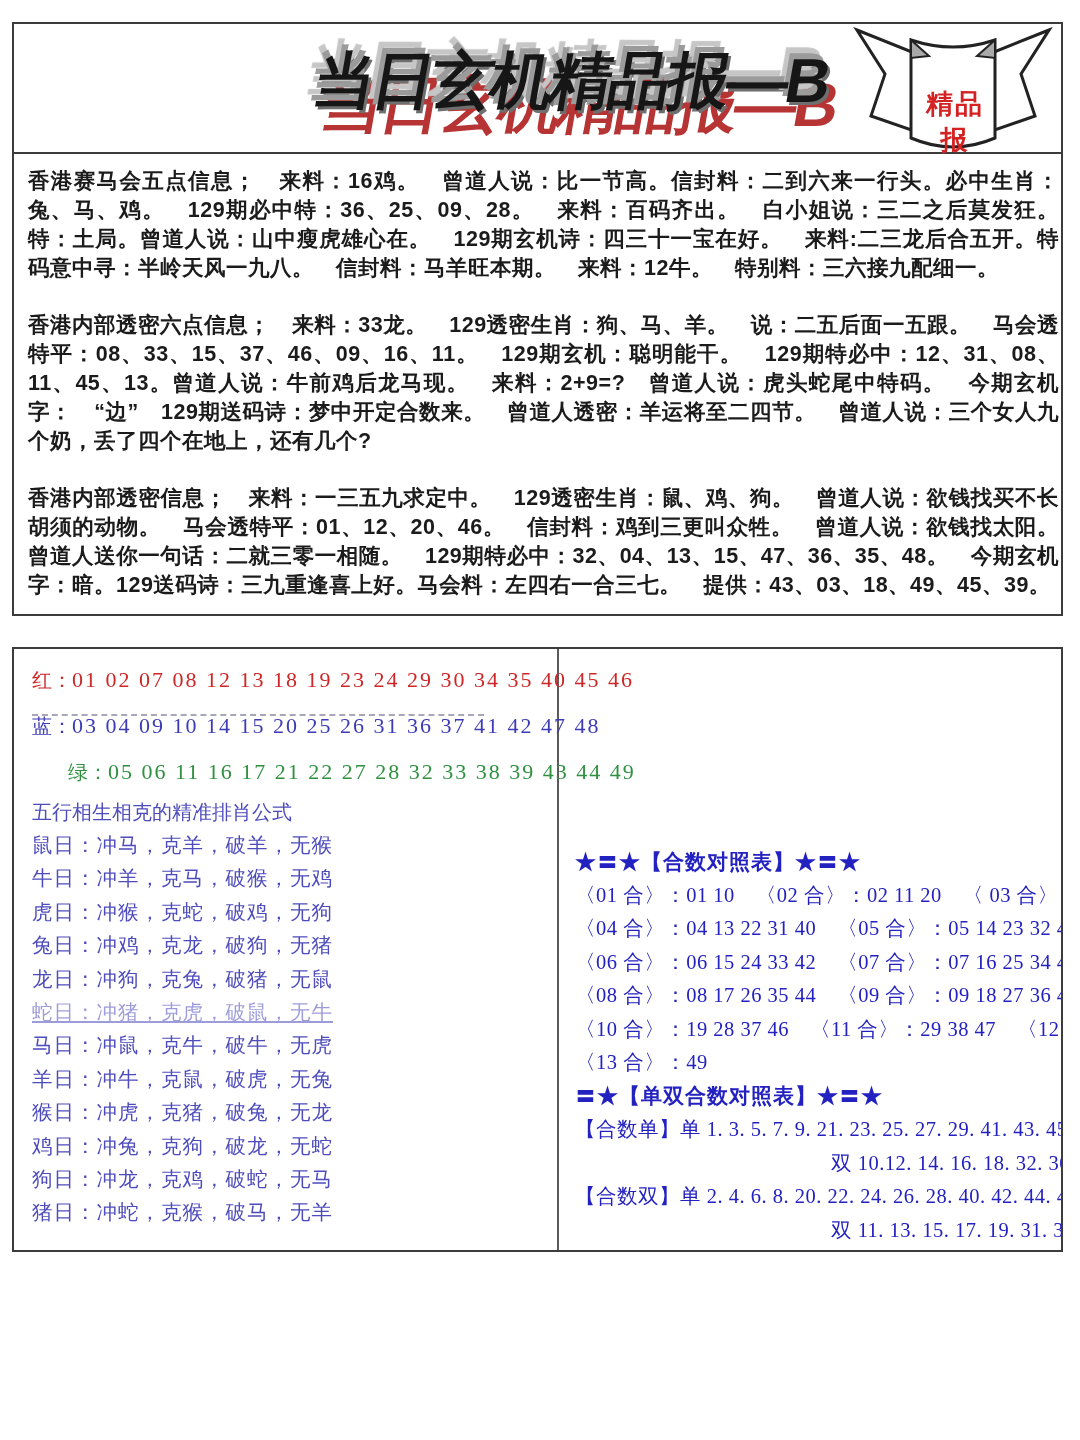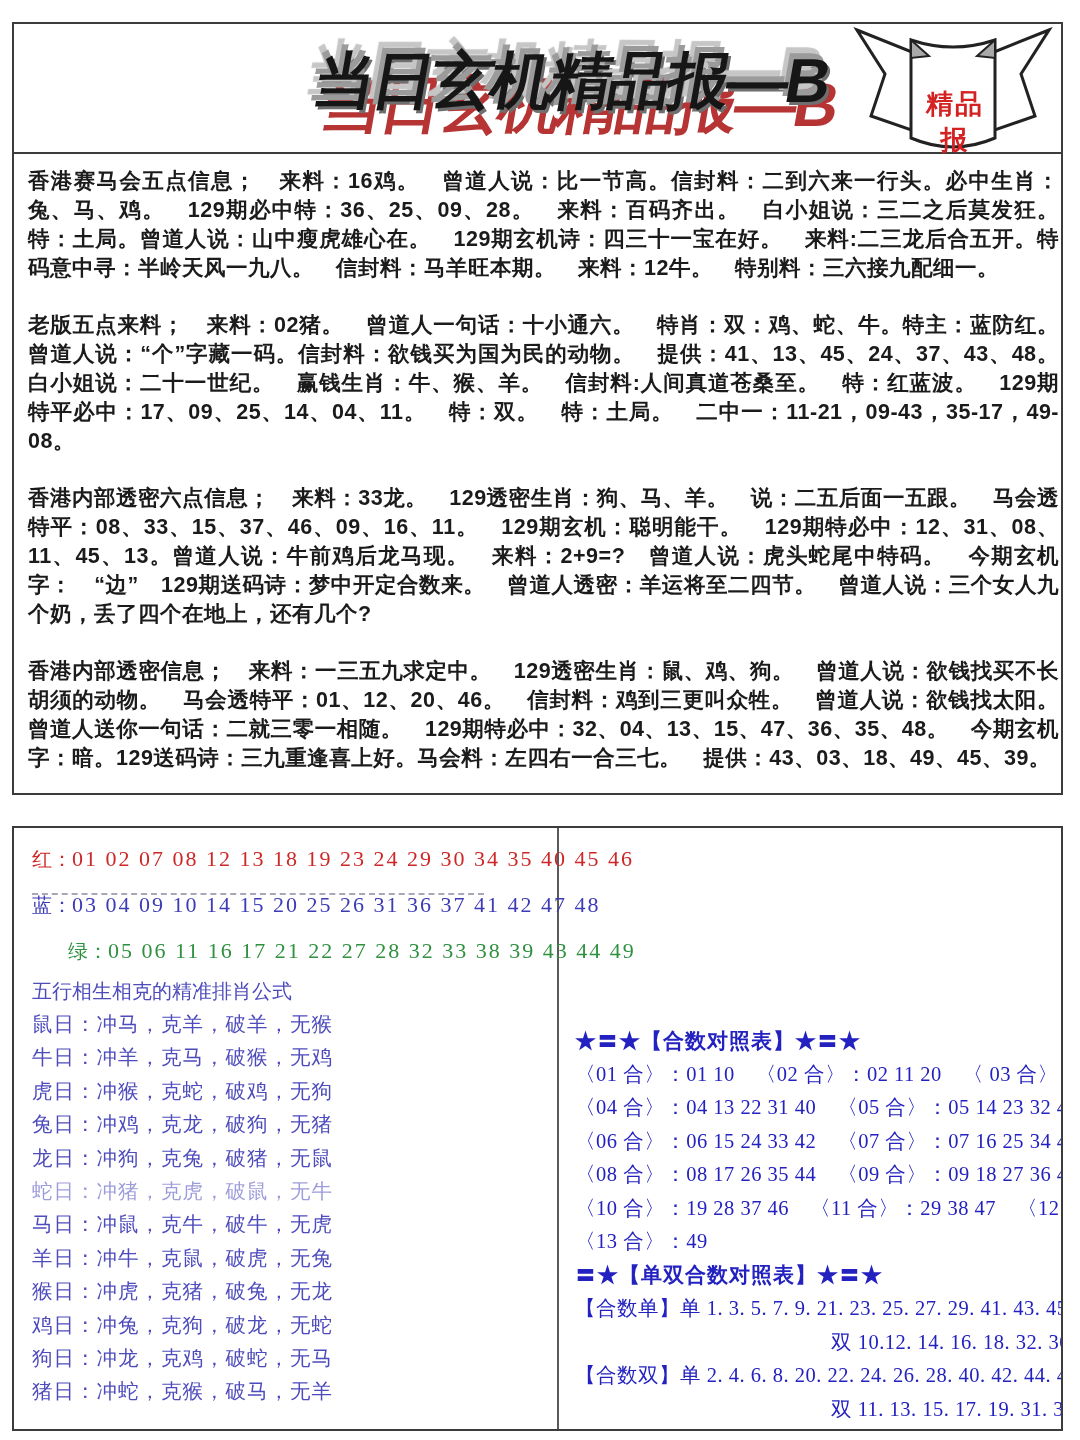--- a/index.html
+++ b/index.html
@@ -17,42 +17,42 @@
           text-shadow:-5px -6px 0 #9b9b9b,-10px -12px 1px #c6c6c6,3px 3px 0 #6f6f6f;}
   .ribbon{position:absolute;right:2px;top:-14px;width:212px;height:150px;z-index:2;}
   .ribbon svg{position:absolute;left:0;top:0;}
   .ribbon-label{position:absolute;left:66px;top:76px;width:84px;text-align:center;
                 color:#d42222;font-size:27px;font-weight:700;letter-spacing:2px;}
 
   
   .tips{padding:13px 2px 8px 14px;}
   .tip{margin:0 0 28px 0;font-size:21.5px;font-weight:700;line-height:29px;
        text-align:justify;letter-spacing:0.5px;}
-  .tip:last-child{margin-bottom:12px;}
+  .tip:last-child{margin-bottom:6px;}
 
   
   .box-b{border:2px solid #3c3c3c;background:#fff;margin-top:31px;height:601px;
          display:flex;overflow:hidden;}
   .col-left{width:543px;padding:8px 0 0 18px;box-sizing:border-box;}
   .col-right{flex:1;border-left:2px solid #5a5a5a;padding:196px 6px 0 16px;box-sizing:border-box;}
 
   .wave-title{color:#cd2727;font-size:20px;font-weight:700;line-height:33px;padding-left:10px;}
   .wave-row{font-family:"Liberation Serif",serif;font-size:22px;line-height:46px;
             letter-spacing:2px;white-space:nowrap;position:relative;}
   .wave-row .wl{font-family:"Liberation Sans",sans-serif;font-size:20px;letter-spacing:0;}
   .wave-red{color:#cd2727;}
   .wave-blue{color:#3d3bb5;}
   .wave-green{color:#2f9140;margin-left:36px;}
   .artifact-line::after{content:"";position:absolute;left:0;top:11px;width:86%;
             border-top:2px dashed rgba(60,60,100,0.45);}
 
   .zodiac-title{color:#4e4cbc;font-size:20px;font-weight:400;line-height:34px;}
   .zodiac-row{color:#4e4cbc;font-family:"Liberation Serif",serif;font-size:20.5px;
               line-height:33.4px;letter-spacing:1px;}
-  .zodiac-row.faded{opacity:0.55;filter:blur(0.7px);}
+  .zodiac-row.faded{opacity:0.55;filter:blur(0.7px);text-decoration:underline;}
 
   .hs-header{color:#2321c0;font-size:21px;font-weight:700;line-height:34px;letter-spacing:1px;}
   .hs-line{color:#2321c0;font-family:"Liberation Serif",serif;font-size:20.5px;
            line-height:33.4px;letter-spacing:0.5px;white-space:nowrap;}
   .hs-line.indent{padding-left:256px;}
 </style>
 </head>
 <body>
 
 <div class="page">
@@ -70,21 +70,20 @@
           <path d="M64,30 Q106,44 148,30 L148,128 Q106,146 64,128 Z" fill="#ffffff" stroke="#222222" stroke-width="3"></path>
           <polygon points="64,30 82,46 64,48" fill="#a9a9a9" stroke="#222222" stroke-width="2"></polygon>
           <polygon points="148,30 130,46 148,48" fill="#a9a9a9" stroke="#222222" stroke-width="2"></polygon>
         </svg>
         <span class="ribbon-label">精品报</span>
       </div>
     </div>
 
     <div class="tips">
       <p class="tip">香港赛马会五点信息；　来料：16鸡。　曾道人说：比一节高。信封料：二到六来一行头。必中生肖：兔、马、鸡。　129期必中特：36、25、09、28。　来料：百码齐出。　白小姐说：三二之后莫发狂。　特：土局。曾道人说：山中瘦虎雄心在。　129期玄机诗：四三十一宝在好。　来料:二三龙后合五开。特码意中寻：半岭天风一九八。　信封料：马羊旺本期。　来料：12牛。　特别料：三六接九配细一。</p>
-      <p class="tip">老版五点来料；　来料：02猪。　曾道人一句话：十小通六。　特肖：双：鸡、蛇、牛。特主：蓝防红。曾道人说：“个”字藏一码。信封料：欲钱买为国为民的动物。　提供：41、13、45、24、37、43、48。　白小姐说：二十一世纪。　赢钱生肖：牛、猴、羊。　信封料:人间真道苍桑至。　特：红蓝波。　129期特平必中：17、09、25、14、04、11。　特：双。　特：土局。　二中一：11-21，09-43，35-17，49-08。</p>
       <p class="tip">香港内部透密六点信息；　来料：33龙。　129透密生肖：狗、马、羊。　说：二五后面一五跟。　马会透特平：08、33、15、37、46、09、16、11。　129期玄机：聪明能干。　129期特必中：12、31、08、11、45、13。曾道人说：牛前鸡后龙马现。　来料：2+9=?　曾道人说：虎头蛇尾中特码。　今期玄机字：　“边”　129期送码诗：梦中开定合数来。　曾道人透密：羊运将至二四节。　曾道人说：三个女人九个奶，丢了四个在地上，还有几个?</p>
       <p class="tip">香港内部透密信息；　来料：一三五九求定中。　129透密生肖：鼠、鸡、狗。　曾道人说：欲钱找买不长胡须的动物。　马会透特平：01、12、20、46。　信封料：鸡到三更叫众牲。　曾道人说：欲钱找太阳。　曾道人送你一句话：二就三零一相随。　129期特必中：32、04、13、15、47、36、35、48。　今期玄机字：暗。129送码诗：三九重逢喜上好。马会料：左四右一合三七。　提供：43、03、18、49、45、39。</p>
     </div>
   </div>
 
   <div class="box-b">
 
     <div class="col-left">
       <div class="wave-row wave-red">
         <span class="wl">红：</span><span>01 02 07 08 12 13 18 19 23 24 29 30 34 35 40 45 46</span>

